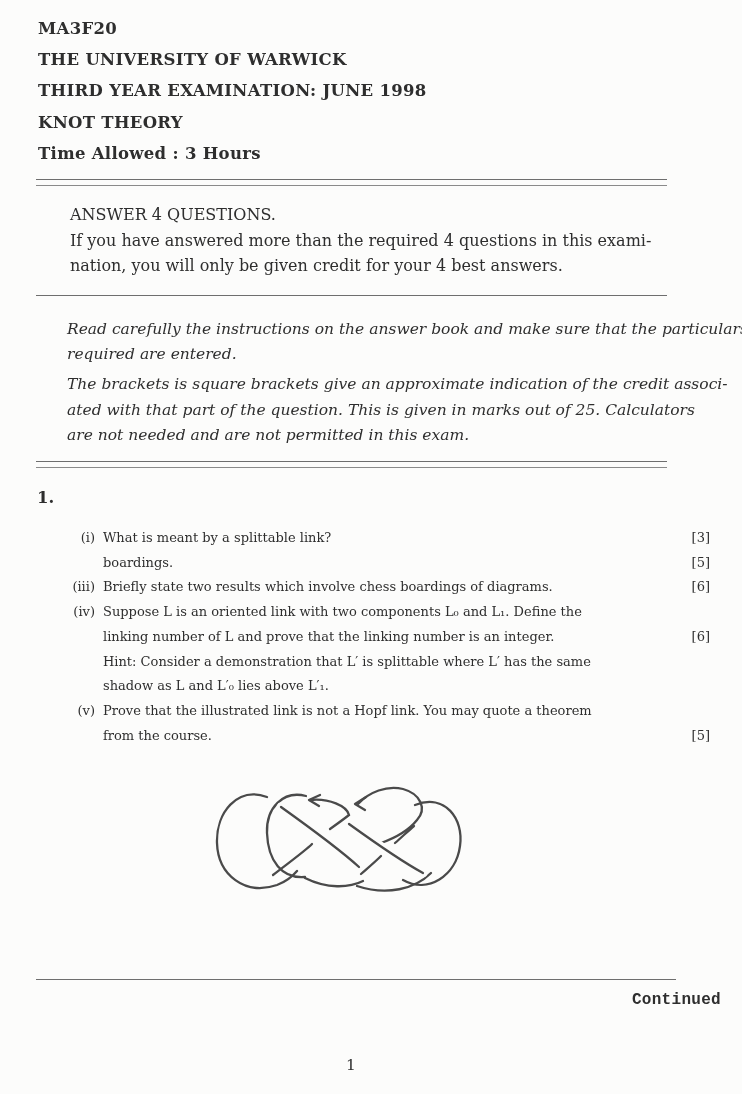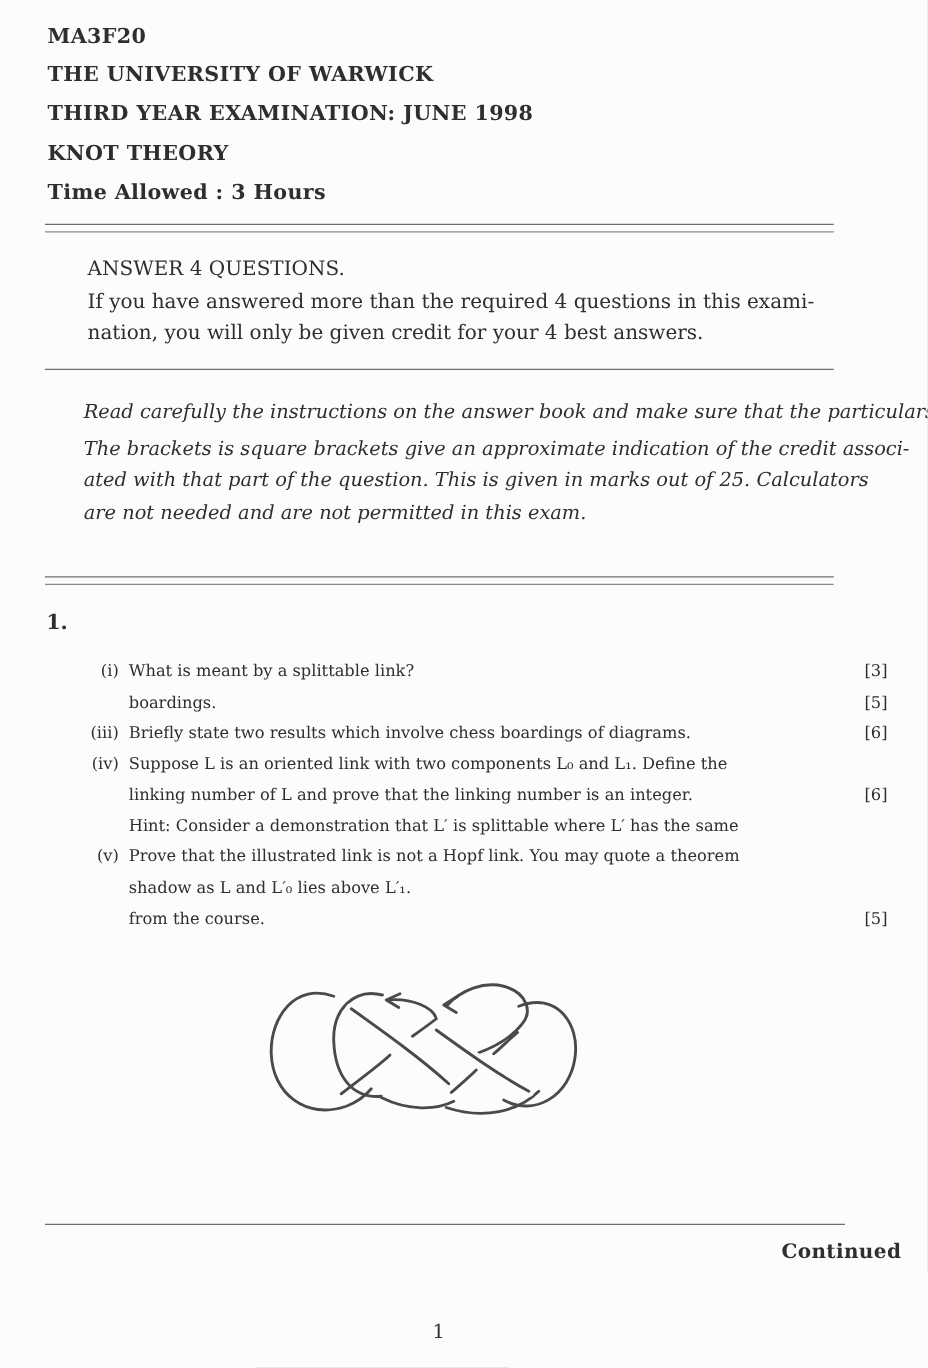--- a/index.html
+++ b/index.html
@@ -45,21 +45,21 @@
   .qlabel{
     display:inline-block;width:57px;text-align:right;
     vertical-align:top;
   }
   .qtext{display:inline-block;margin-left:8px;}
   .mark{position:absolute;right:8px;top:0;}
   .figure{position:absolute;left:209px;top:783px;width:262px;height:120px;}
   .footer-rule{position:absolute;left:36px;top:979px;width:640px;height:0;border-top:1.8px solid #6e6e6e;}
   .continued{
     position:absolute;right:69px;top:991px;
-    font-weight:bold;font-size:16px;letter-spacing:0.3px;
+    font-weight:bold;font-size:16px;letter-spacing:0.3px;font-family:Liberation Mono, monospace;
   }
   .pageno{
     position:absolute;left:0;top:1056px;width:702px;
     text-align:center;font-size:15.5px;
   }
 </style>
 </head>
 <body>
 
 <div class="page">
@@ -77,20 +77,21 @@
   <div class="rubric">
     <div class="rubric-heading">ANSWER 4 QUESTIONS.</div>
     <div class="rubric-line">If you have answered more than the required 4 questions in this exami-</div>
     <div class="rubric-line">nation, you will only be given credit for your 4 best answers.</div>
   </div>
 
   <div class="rule rule-single" style="top:295px"></div>
 
   <div class="instr">
     <div class="instr-line">Read carefully the instructions on the answer book and make sure that the particulars</div>
+    <div class="instr-line">required are entered.</div>
     <div class="instr-gap"></div>
     <div class="instr-line">The brackets is square brackets give an approximate indication of the credit associ-</div>
     <div class="instr-line">ated with that part of the question. This is given in marks out of 25. Calculators</div>
     <div class="instr-line">are not needed and are not permitted in this exam.</div>
   </div>
 
   <div class="rule rule-double" style="top:461px"></div>
 
   <div class="qnum">1.</div>
 
@@ -107,24 +108,24 @@
     <div class="qrow">
       <span class="qlabel">(iv)</span><span class="qtext">Suppose L is an oriented link with two components L₀ and L₁. Define the</span>
     </div>
     <div class="qrow">
       <span class="qlabel"></span><span class="qtext">linking number of L and prove that the linking number is an integer.</span><span class="mark">[6]</span>
     </div>
     <div class="qrow">
       <span class="qlabel"></span><span class="qtext">Hint: Consider a demonstration that L′ is splittable where L′ has the same</span>
     </div>
     <div class="qrow">
-      <span class="qlabel">(v)</span><span class="qtext">Prove that the illustrated link is not a Hopf link. You may quote a theorem</span>
+      <span class="qlabel"></span><span class="qtext">shadow as L and L′₀ lies above L′₁.</span>
     </div>
     <div class="qrow">
-      <span class="qlabel"></span><span class="qtext">shadow as L and L′₀ lies above L′₁.</span>
+      <span class="qlabel">(v)</span><span class="qtext">Prove that the illustrated link is not a Hopf link. You may quote a theorem</span>
     </div>
     <div class="qrow">
       <span class="qlabel"></span><span class="qtext">from the course.</span><span class="mark">[5]</span>
     </div>
   </div>
 
   <div class="figure">
     <svg width="262" height="120" viewBox="0 0 262 120" fill="none" stroke-linecap="round">
 
       <g stroke="#4a4a4a" stroke-width="2.3">

